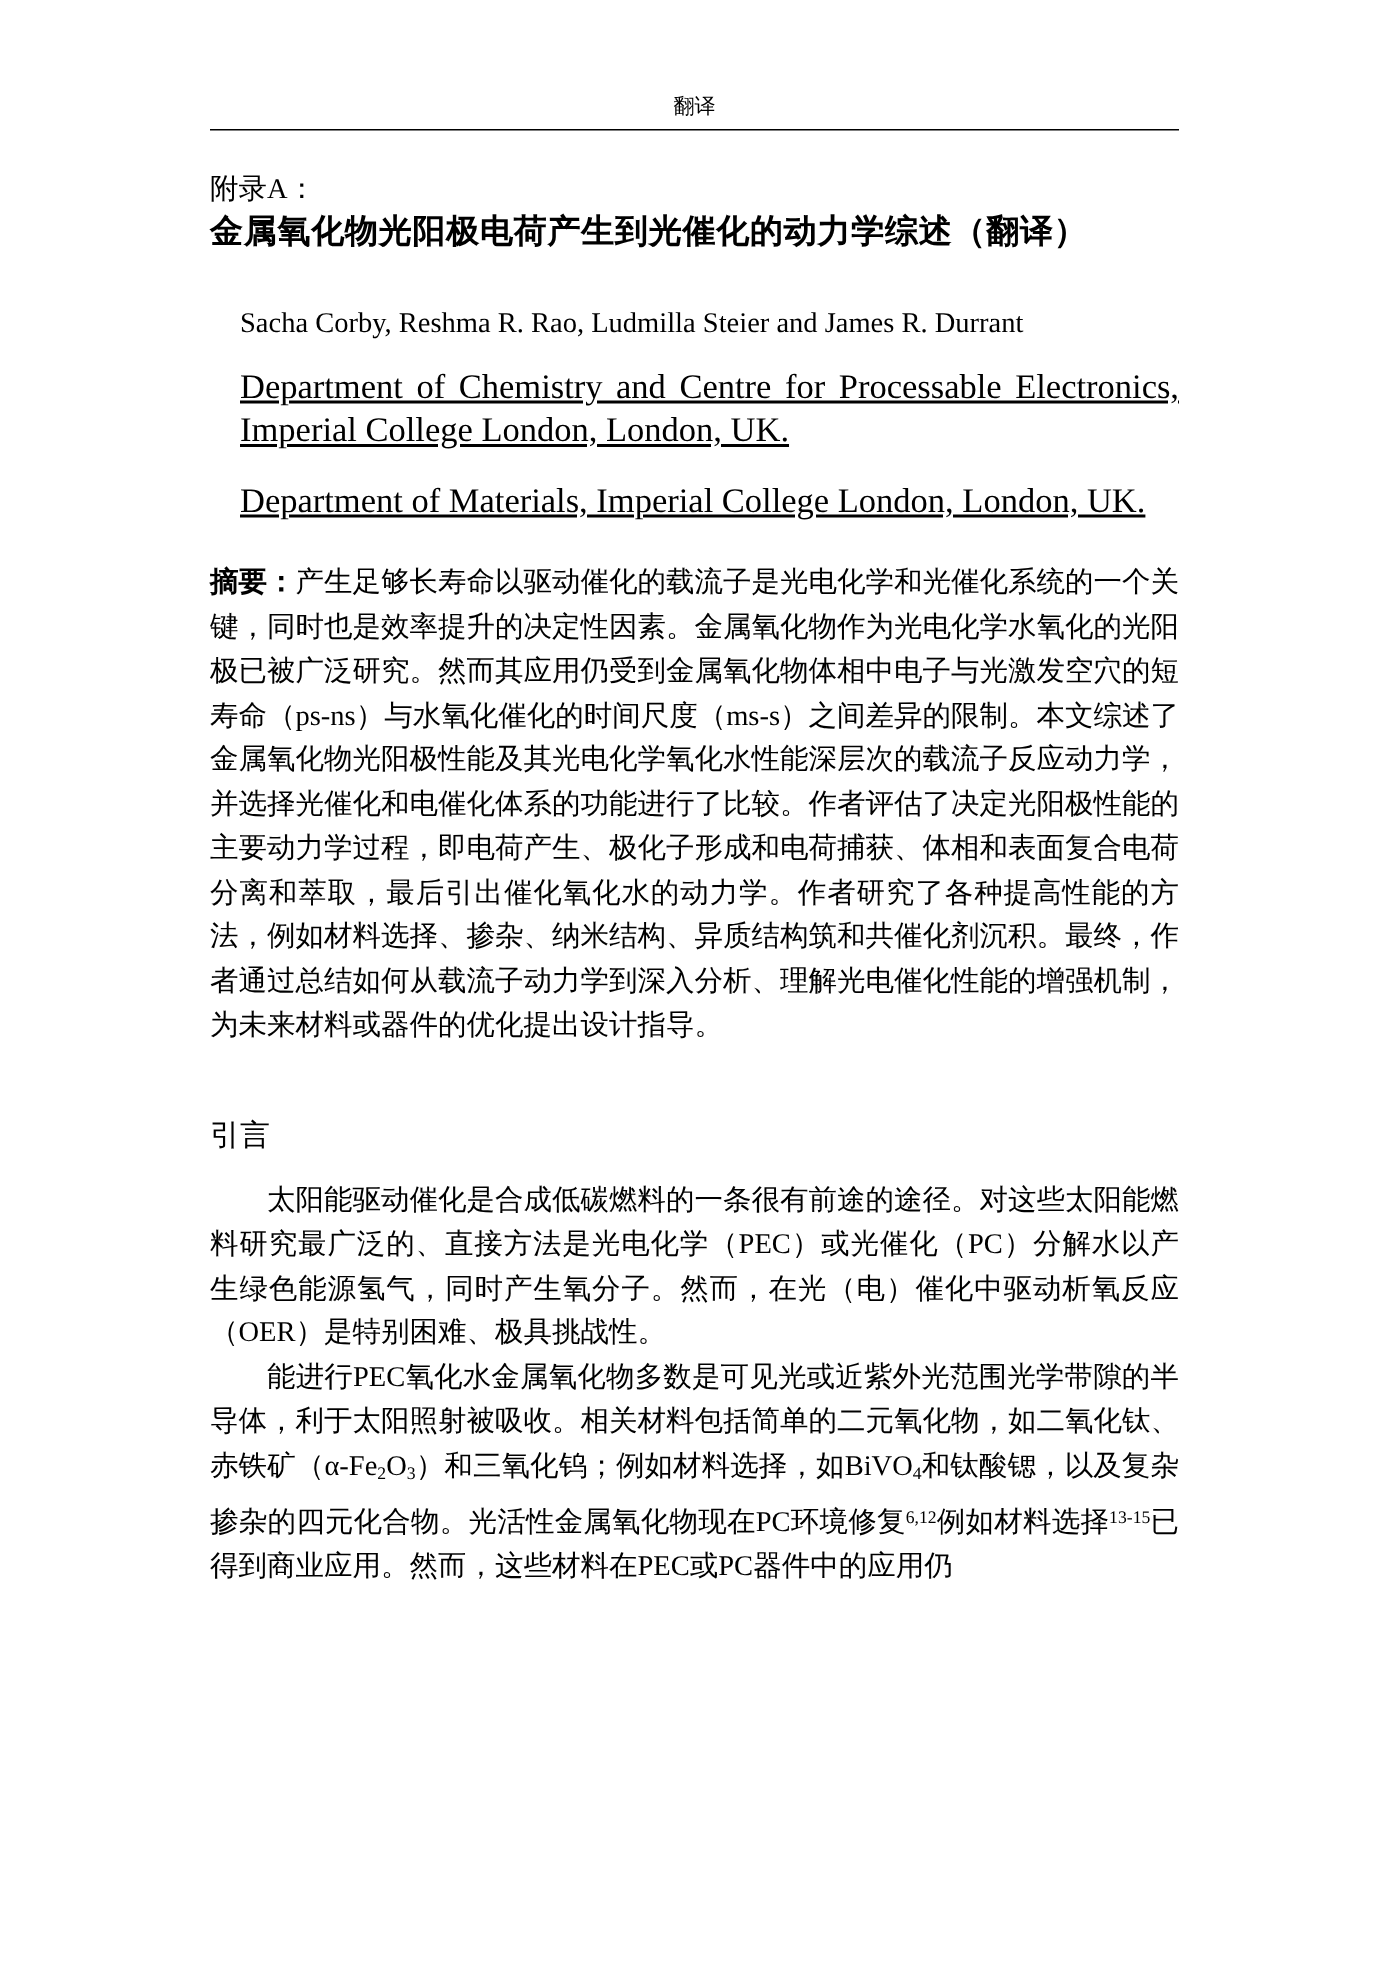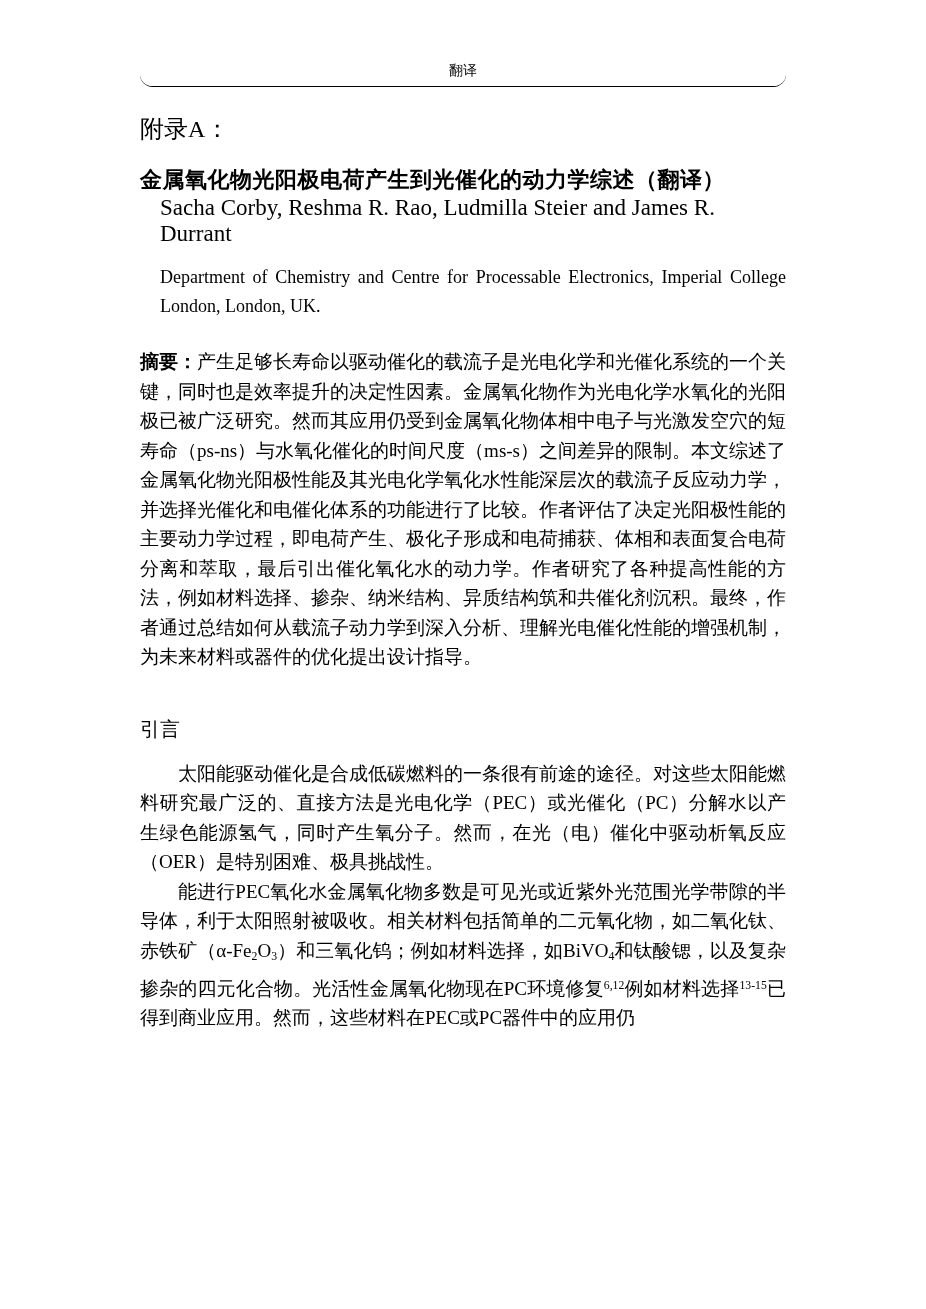--- a/index.html
+++ b/index.html
@@ -1,53 +1,55 @@
 <!DOCTYPE html>
 <html><head>
 <meta charset="utf-8">
 <style>
-  * { margin: 0; padding: 0; box-sizing: border-box; border-radius: 27px; }
+  * { margin: 0; padding: 0; box-sizing: border-box; }
   html, body { background: #ffffff; }
   body {
     font-family: "Liberation Serif", "DejaVu Serif", serif;
     color: #000000;
   }
   .page {
     width: 926px;
     min-height: 1309px;
     margin: 0 auto;
     background: #ffffff;
     padding: 62px 140px 80px 140px;
   }
   .header {
     text-align: center;
     font-size: 14px;
     padding-bottom: 6px;
     border-bottom: 1px solid #000000;
     margin-bottom: 26px;
   }
   .appendix {
-    font-size: 24px;
-    margin-bottom: 20px;
+    font-size: 19px;
+    margin-bottom: 0;
   }
   .doc-title {
     font-family: "Liberation Sans", "DejaVu Sans", sans-serif;
     font-size: 22px;
     font-weight: bold;
     letter-spacing: 0.5px;
+    margin-bottom: 36px;
   }
   .authors {
-    font-size: 23px;
+    font-size: 19px;
     margin: 0 0 16px 20px;
   }
   .affil {
-    font-size: 18px;
+    font-size: 23px;
     line-height: 29px;
     margin: 0 0 18px 20px;
     text-align: justify;
+    text-decoration: underline;
   }
   .abstract {
     font-size: 19px;
     line-height: 29.5px;
     text-align: justify;
     margin-top: 26px;
   }
   .abstract .label {
     font-family: Liberation Sans, sans-serif;
     font-weight: bold;
@@ -77,20 +79,21 @@
   </div>
 
   <p class="appendix">附录A：</p>
 
   <h1 class="doc-title">金属氧化物光阳极电荷产生到光催化的动力学综述（翻译）</h1>
 
   <p class="authors">Sacha Corby, Reshma R. Rao, Ludmilla Steier and James R. Durrant</p>
 
   <p class="affil">Department of Chemistry and Centre for Processable Electronics, Imperial College London, London, UK.</p>
 
+  <p class="affil">Department of Materials, Imperial College London, London, UK.</p>
 
   <p class="abstract"><span class="label">摘要：</span><span>产生足够长寿命以驱动催化的载流子是光电化学和光催化系统的一个关键，同时也是效率提升的决定性因素。金属氧化物作为光电化学水氧化的光阳极已被广泛研究。然而其应用仍受到金属氧化物体相中电子与光激发空穴的短寿命（ps-ns）与水氧化催化的时间尺度（ms-s）之间差异的限制。本文综述了金属氧化物光阳极性能及其光电化学氧化水性能深层次的载流子反应动力学，并选择光催化和电催化体系的功能进行了比较。作者评估了决定光阳极性能的主要动力学过程，即电荷产生、极化子形成和电荷捕获、体相和表面复合电荷分离和萃取，最后引出催化氧化水的动力学。作者研究了各种提高性能的方法，例如材料选择、掺杂、纳米结构、异质结构筑和共催化剂沉积。最终，作者通过总结如何从载流子动力学到深入分析、理解光电催化性能的增强机制，为未来材料或器件的优化提出设计指导。</span></p>
 
   <h2 class="section-heading">引言</h2>
 
   <p class="body-para">太阳能驱动催化是合成低碳燃料的一条很有前途的途径。对这些太阳能燃料研究最广泛的、直接方法是光电化学（PEC）或光催化（PC）分解水以产生绿色能源氢气，同时产生氧分子。然而，在光（电）催化中驱动析氧反应（OER）是特别困难、极具挑战性。</p>
 
 
   <p class="body-para"><span>能进行PEC氧化水金属氧化物多数是可见光或近紫外光范围光学带隙的半导体，利于太阳照射被吸收。相关材料包括简单的二元氧化物，如二氧化钛、赤铁矿（α-Fe</span><sub>2</sub><span>O</span><sub>3</sub><span>）和三氧化钨；例如材料选择，如BiVO</span><sub>4</sub><span>和钛酸锶，以及复杂掺杂的四元化合物。光活性金属氧化物现在PC环境修复</span><sup>6,12</sup><span>例如材料选择</span><sup>13-15</sup><span>已得到商业应用。然而，这些材料在PEC或PC器件中的应用仍</span></p>
 

